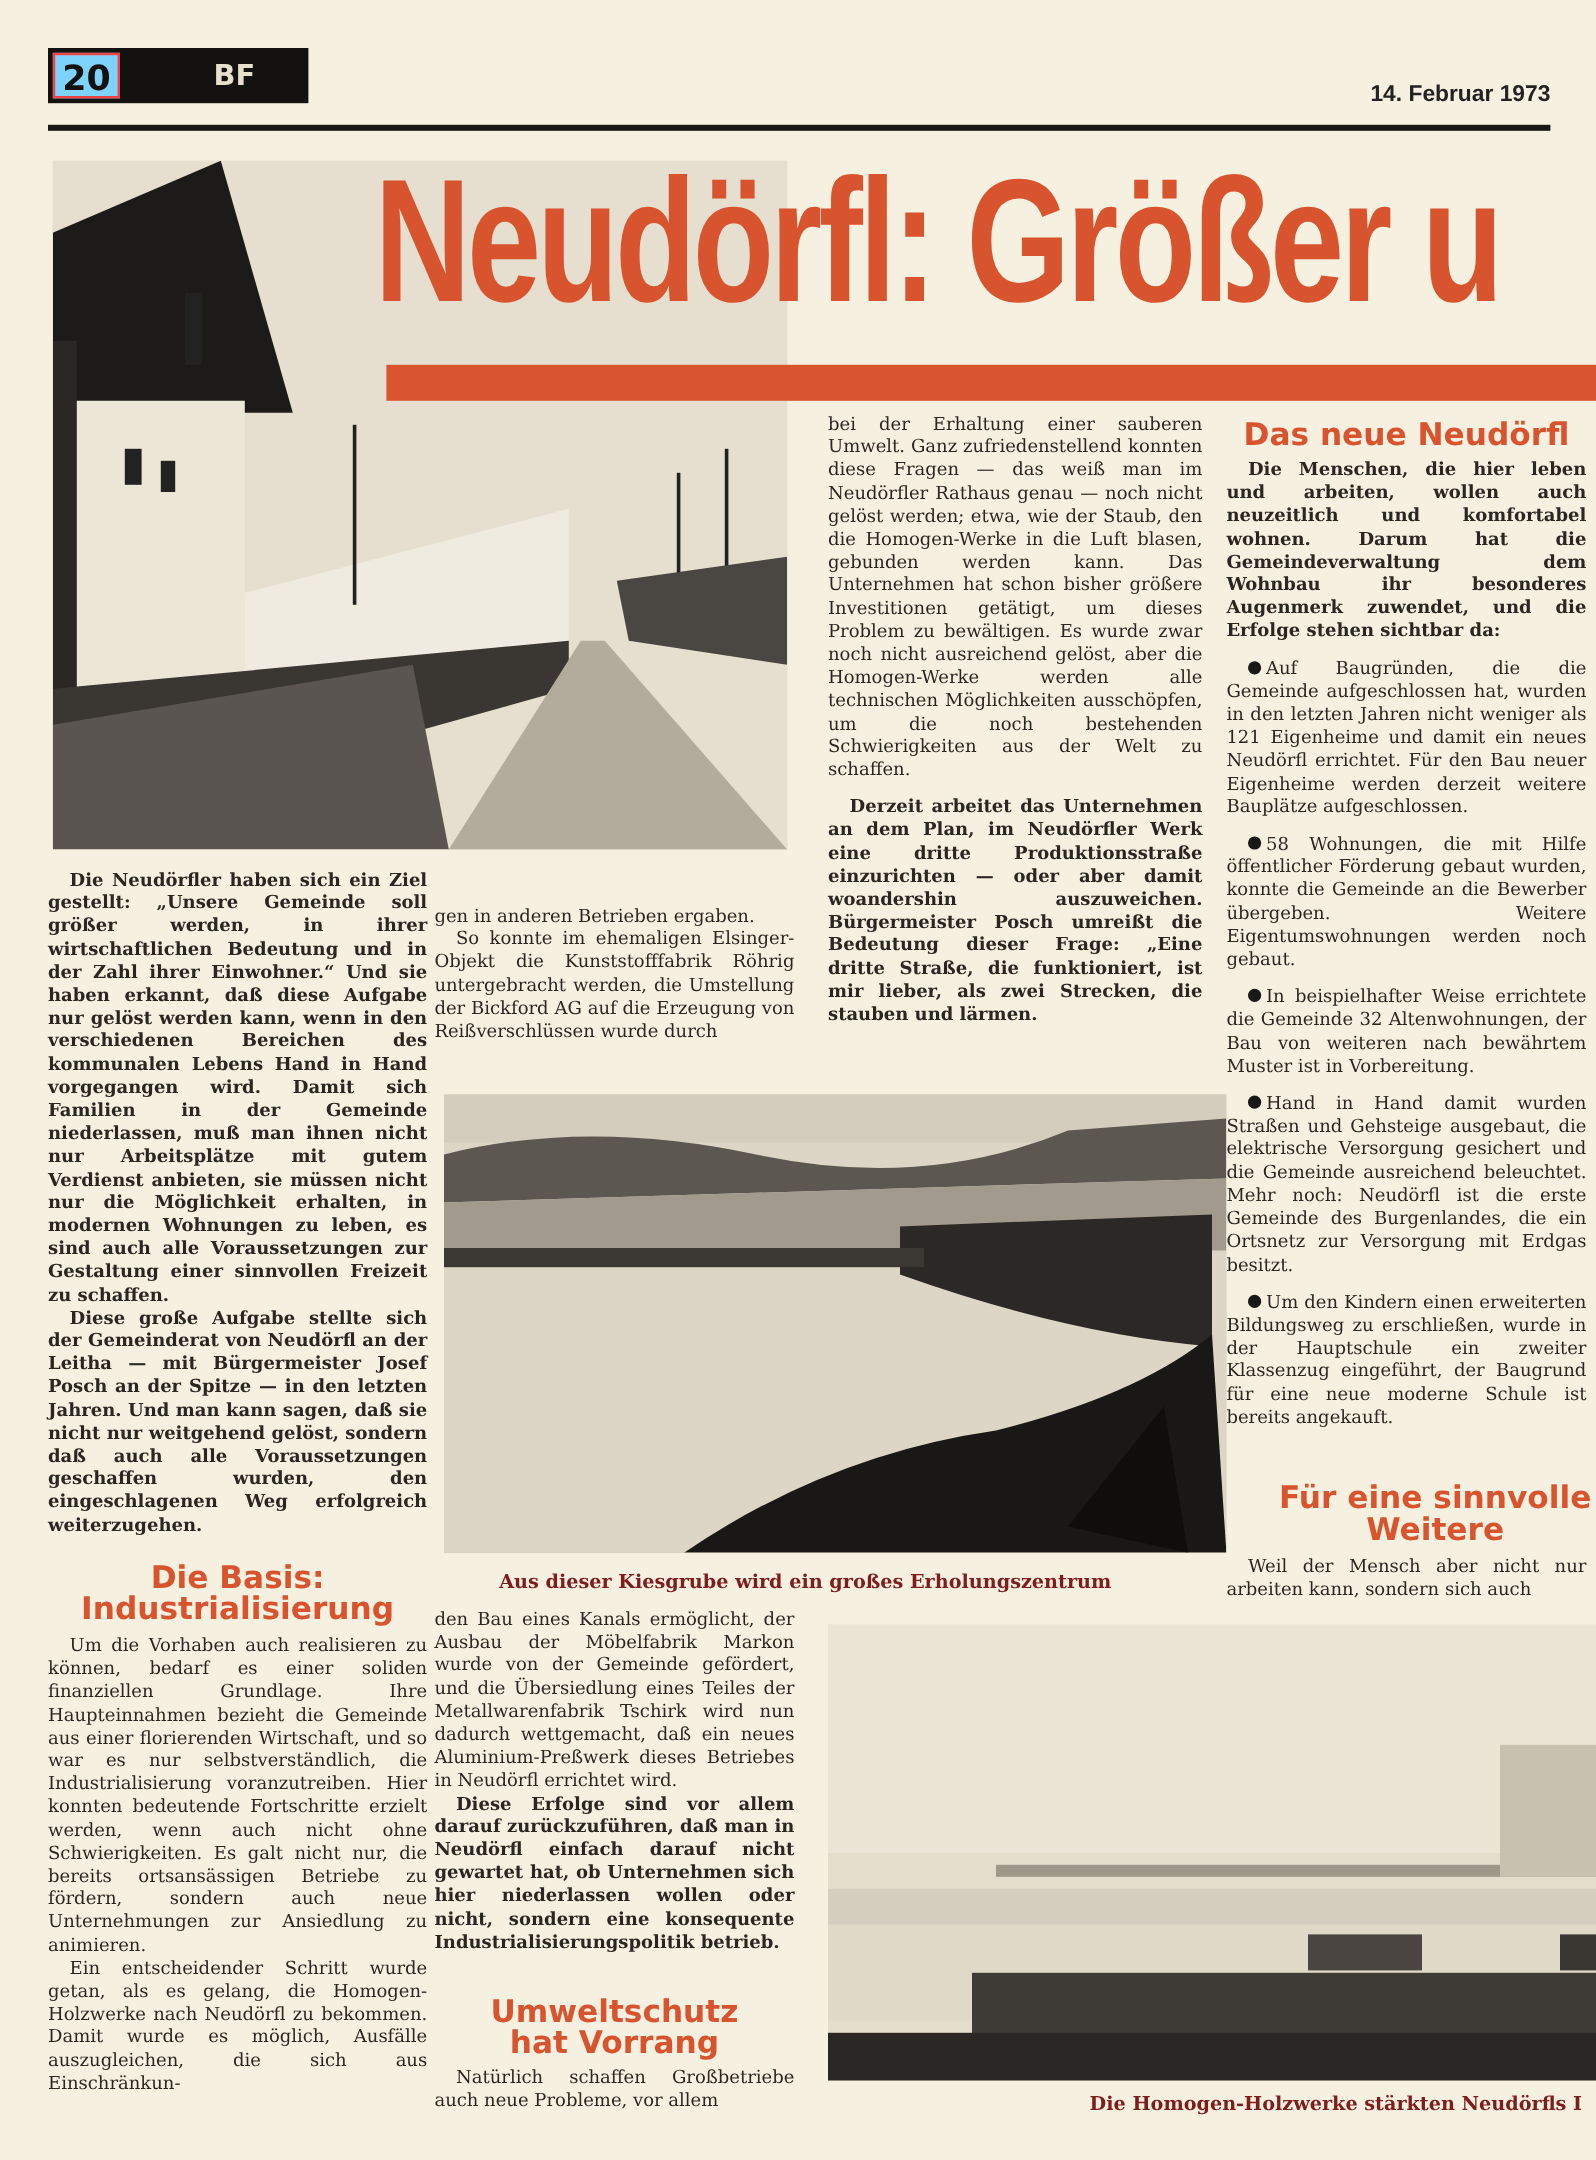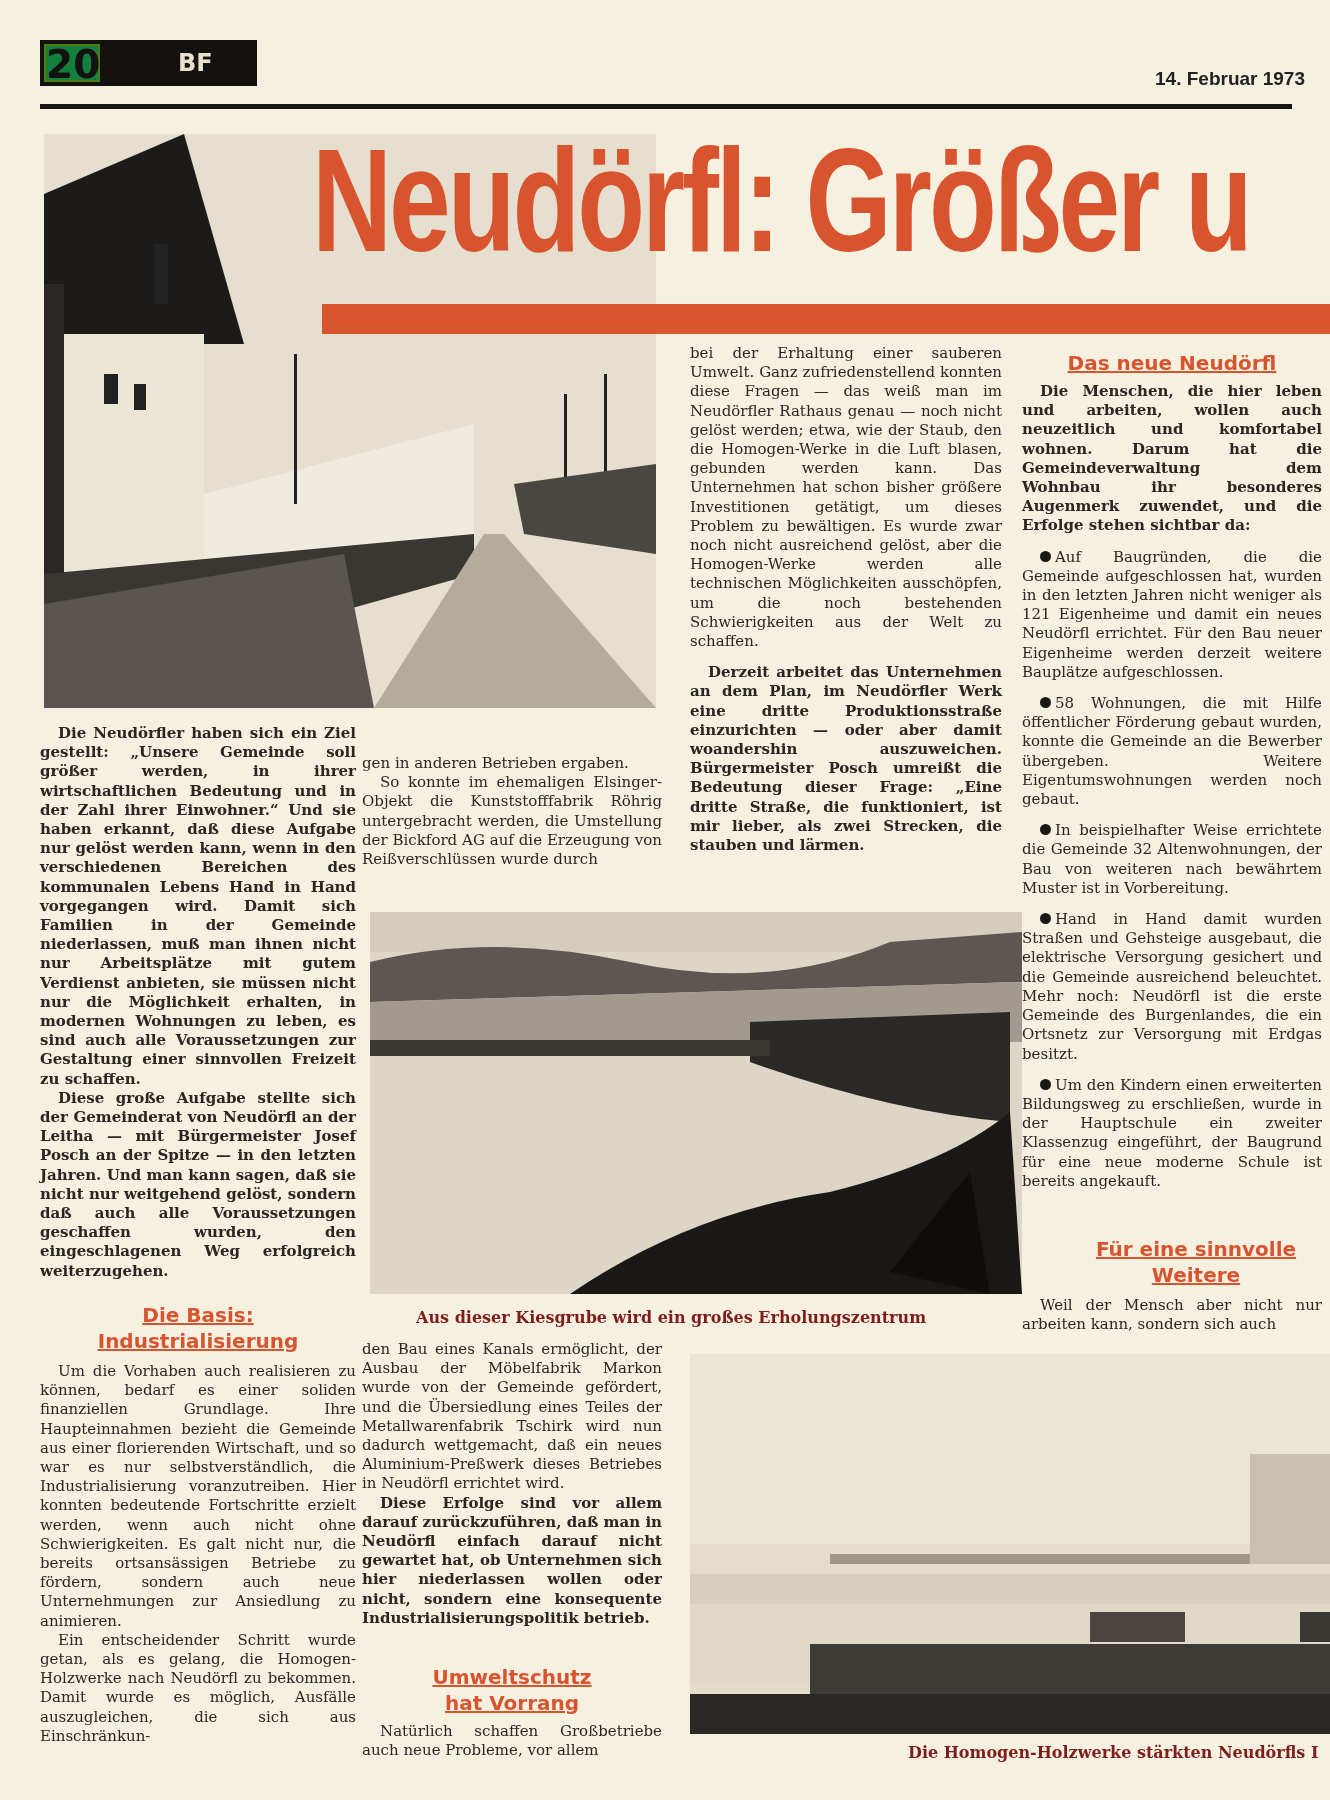--- a/index.html
+++ b/index.html
@@ -5,40 +5,40 @@
   html, body { margin:0; padding:0; }
   body {
     width:1330px; height:1800px; overflow:hidden; position:relative;
     background:#f6f0e1;
     font-family:"DejaVu Serif", serif;
     color:#2a2622;
   }
   .abs { position:absolute; }
   
   .page-badge { left:40px; top:40px; width:217px; height:46px; background:#141210; }
-  .page-num { left:44px; top:44px; width:56px; height:38px; background:#15803d; border:2px solid #4d7c0f;
-    font-family:"DejaVu Sans", sans-serif; font-weight:bold; font-size:39px; line-height:38px; text-align:center; color:#141210; box-sizing:border-box; }
+  .page-num { left:44px; top:44px; width:56px; height:38px; background:#7dd3fc; border:2px solid #ef4444;
+    font-family:"DejaVu Sans", sans-serif; font-weight:bold; font-size:29px; line-height:38px; text-align:center; color:#141210; box-sizing:border-box; }
   .section { left:178px; top:44px; font-family:"DejaVu Sans", sans-serif; font-weight:bold; font-size:24px; color:#e8e0cc; line-height:38px; }
-  .date { right:25px; top:68px; font-family:"Liberation Sans", sans-serif; font-weight:bold; font-size:19px; color:#222; }
+  .date { right:38px; top:68px; font-family:"Liberation Sans", sans-serif; font-weight:bold; font-size:19px; color:#222; }
   .rule { left:40px; top:104px; width:1252px; height:5px; background:#1a1816; }
   
   .headline { left:312px; top:126px; font-family:"Liberation Sans", sans-serif; font-weight:bold; font-size:146px; line-height:150px;
     color:#d8542e; letter-spacing:-4px; transform:scaleX(0.76); transform-origin:left top; white-space:nowrap; }
   .head-bar { left:322px; top:304px; width:1008px; height:30px; background:#d9552f; }
   
   .photo { background:#cfc8b6; overflow:hidden; }
   .photo-street { left:44px; top:134px; width:612px; height:574px; }
   .photo-lake { left:370px; top:912px; width:652px; height:382px; }
   .photo-factory { left:690px; top:1354px; width:640px; height:380px; }
   .caption { font-family:"DejaVu Serif", serif; font-weight:bold; font-size:16px; color:#7f1d1d; white-space:nowrap; }
   
   .col { font-size:15px; line-height:19.2px; text-align:justify; hyphens:manual; }
   .col p { margin:0; text-indent:1.2em; }
   .bold { font-weight:bold; }
-  .subhead { font-family:"DejaVu Sans", sans-serif; font-weight:bold; color:#d8542e; text-align:center; font-size:20px; line-height:26px;text-decoration:underline; }
+  .subhead { font-family:"DejaVu Sans", sans-serif; font-weight:bold; color:#d8542e; text-align:center; font-size:26px; line-height:26px; }
   .bullet { display:inline-block; width:11px; height:11px; border-radius:50%; background:#1a1816; margin-right:4px; vertical-align:0px; }
   .spacer { height:12px; }
 </style>
 </head>
 <body>
 
 <div class="abs page-badge"></div>
 <div class="abs page-num">20</div>
 <div class="abs section">BF</div>
 <div class="abs date">14. Februar 1973</div>

